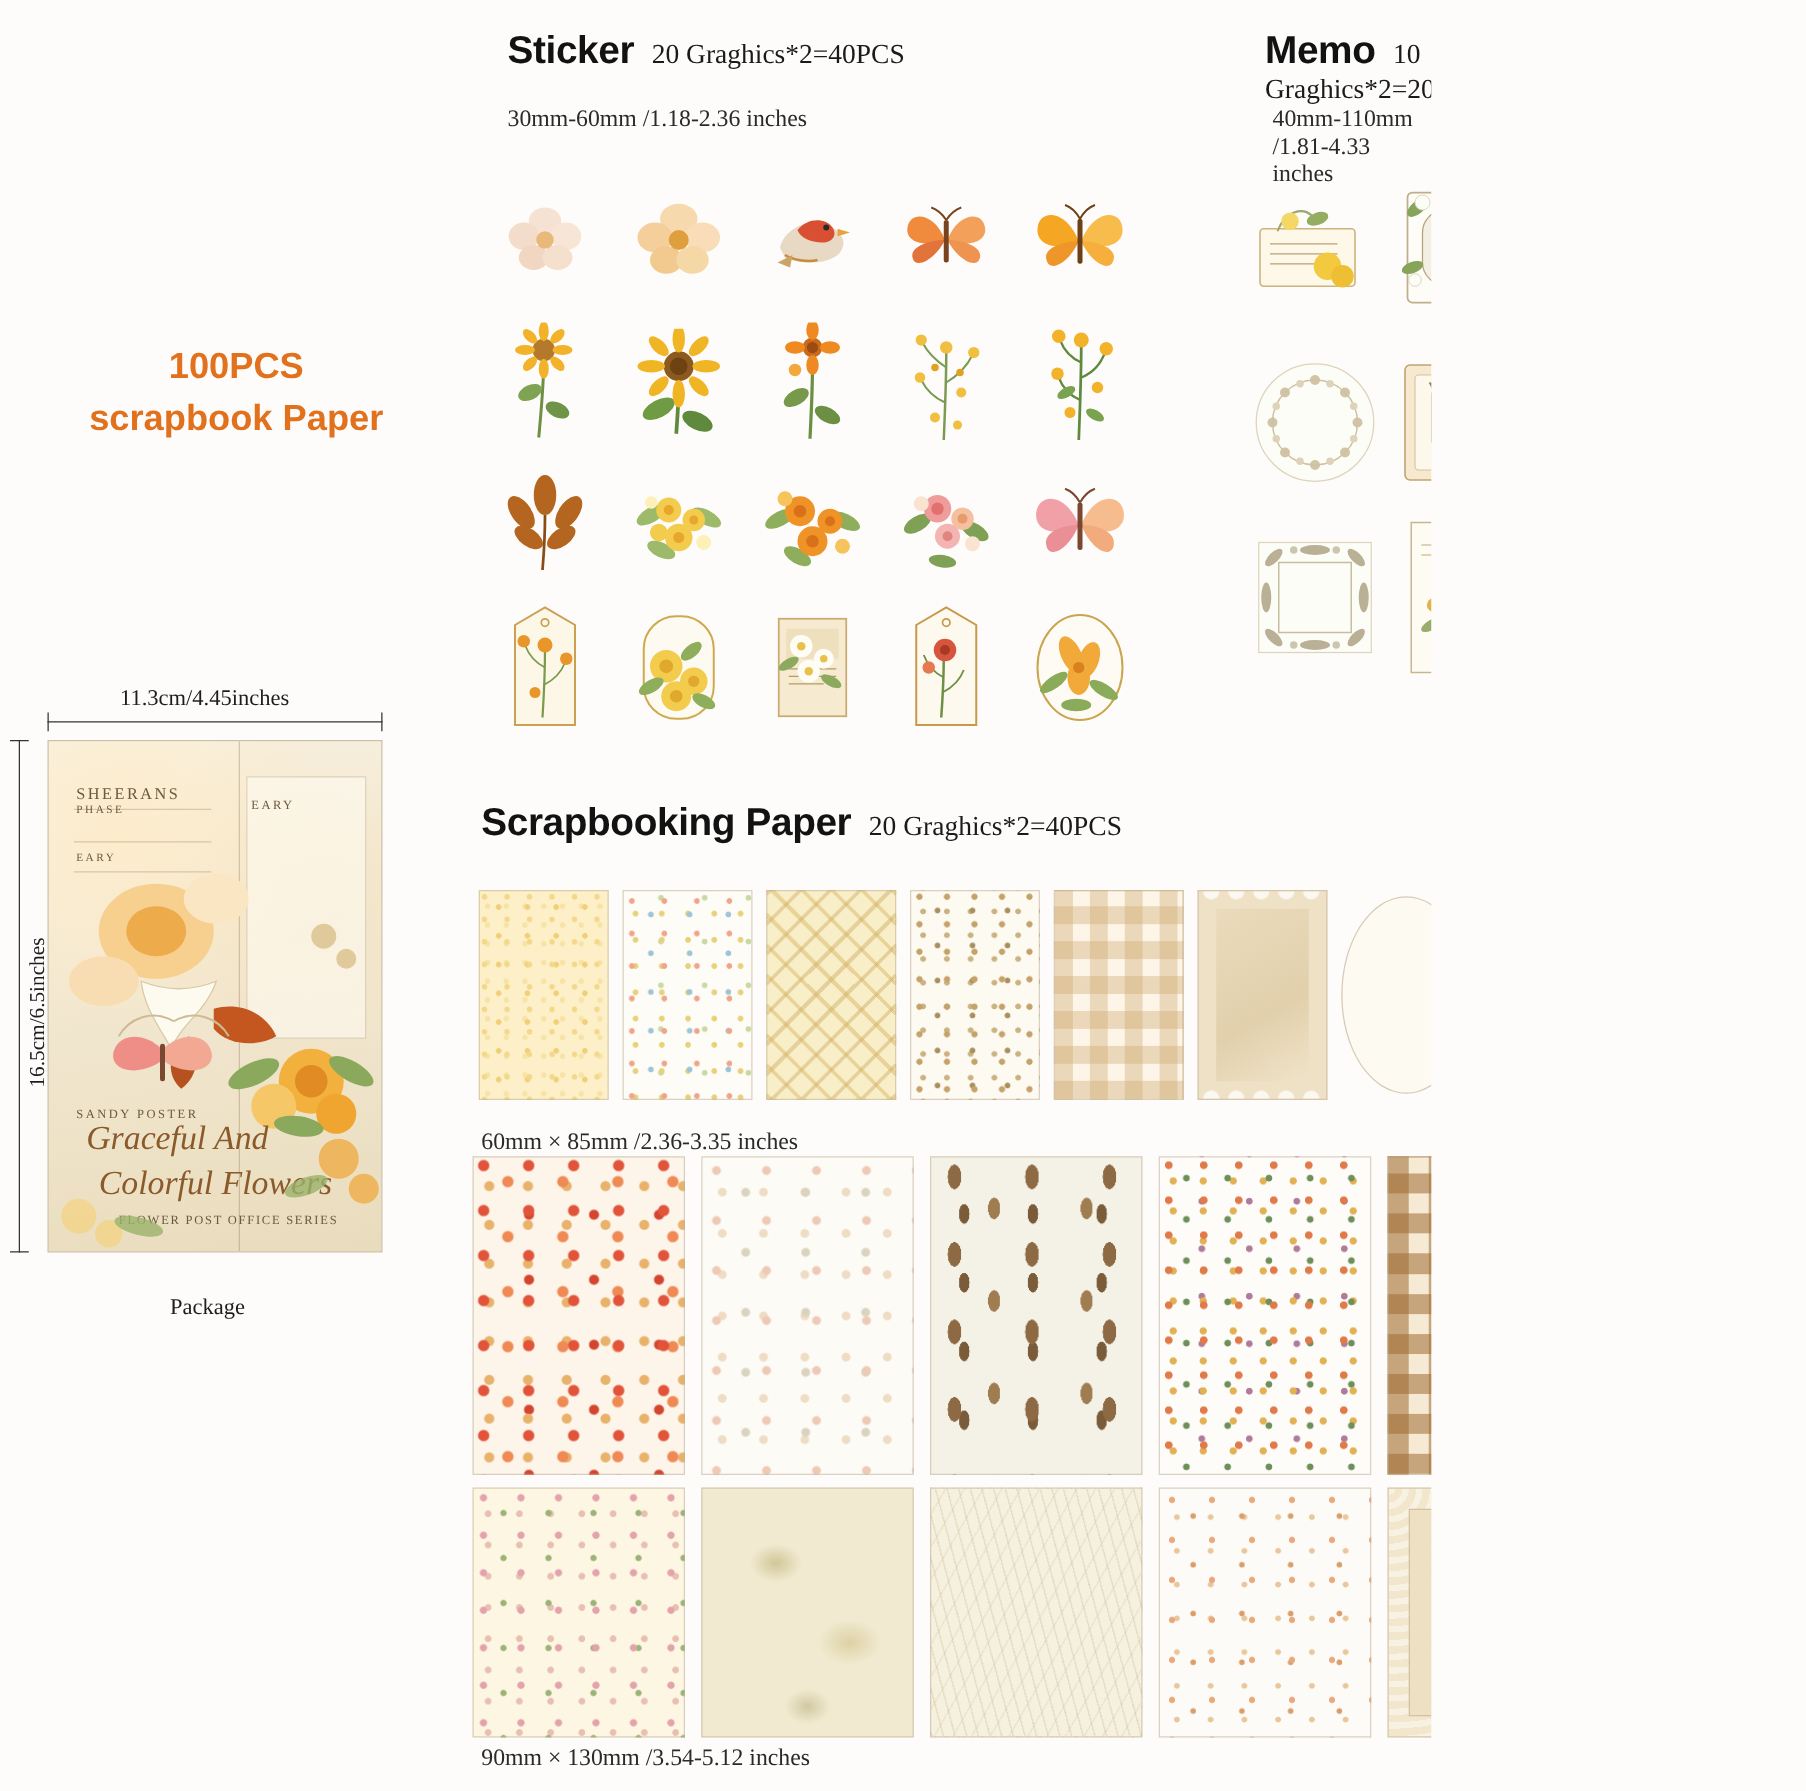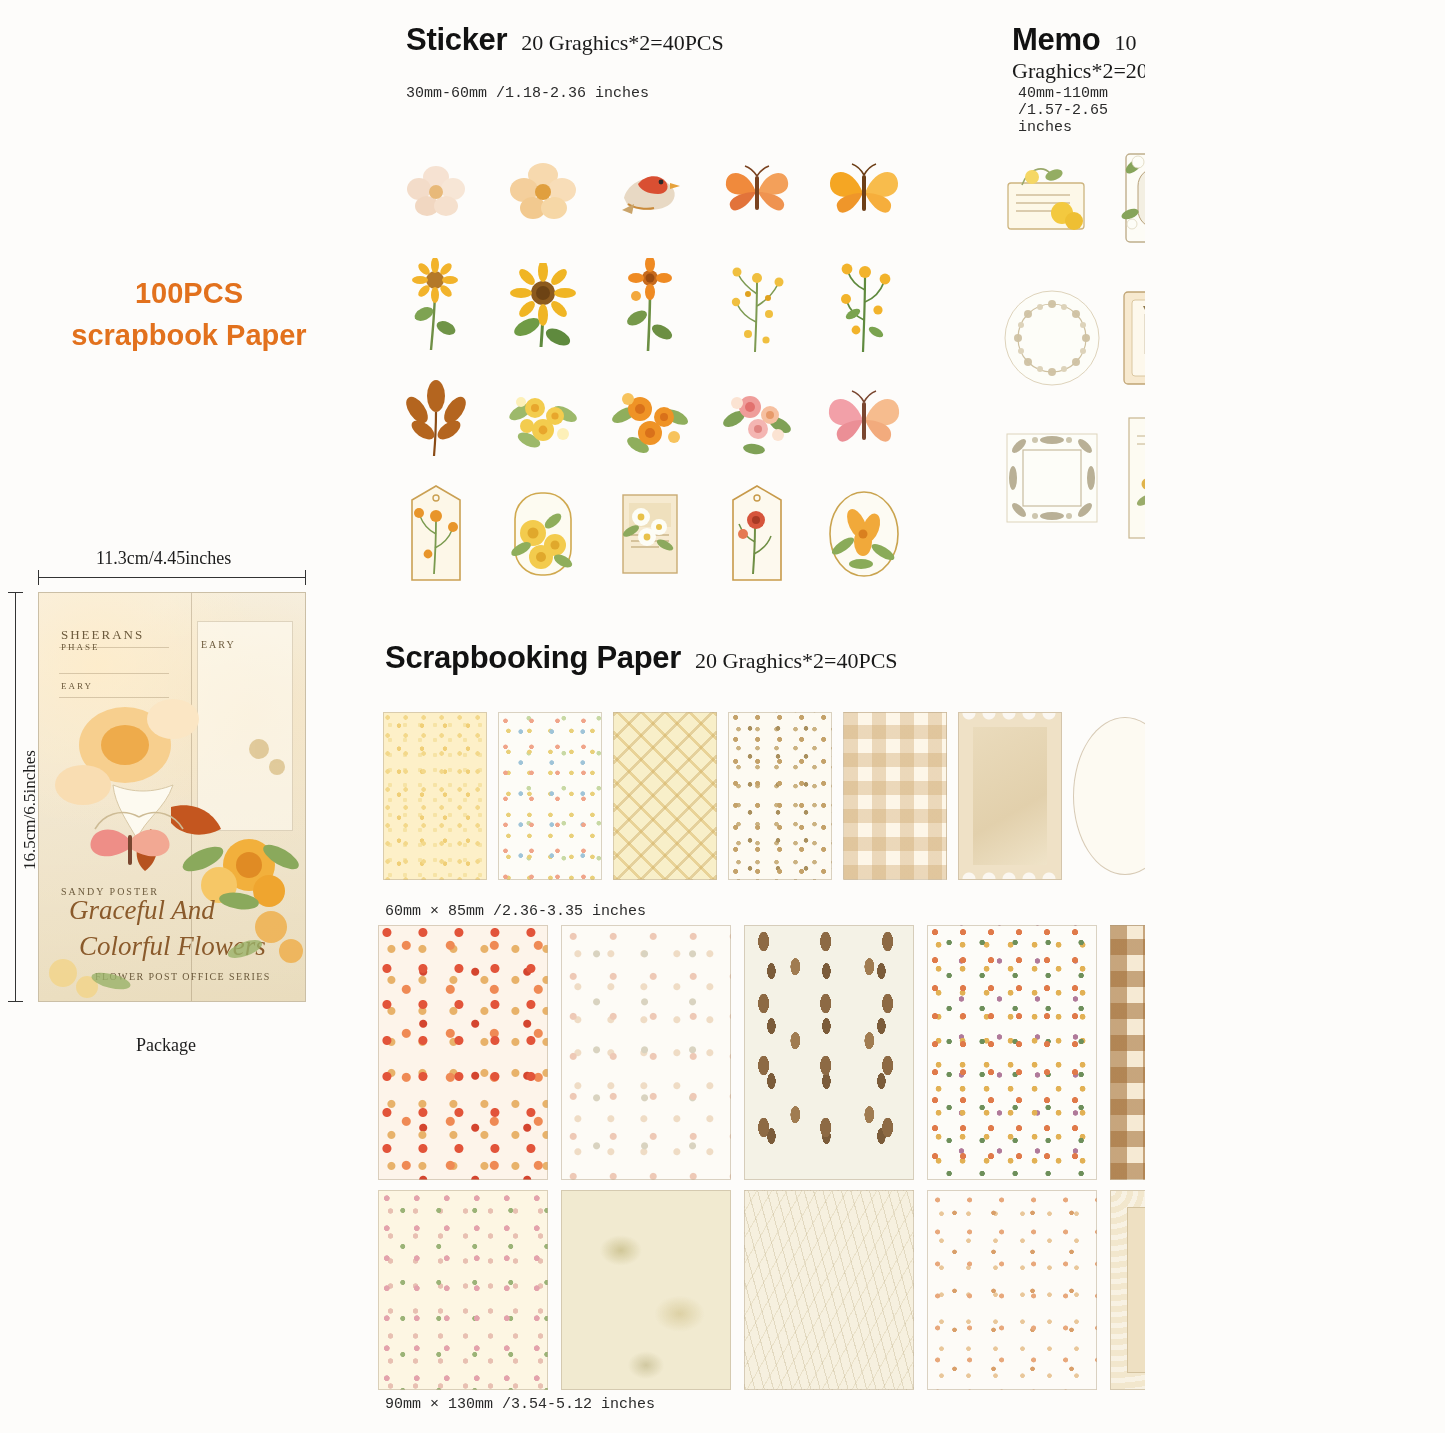--- a/index.html
+++ b/index.html
@@ -23,22 +23,22 @@
     font-size: 31px;
     color: #121212;
     letter-spacing: -0.3px;
   }
   .hdr-small {
     font-family: "Liberation Serif", serif;
     font-size: 22px;
     color: #1a1a1a;
   }
   .sub-dim {
-    font-family: Liberation Mono, monospace;
-    font-size: 15px;
+    font-family: Liberation Serif, serif;
+    font-size: 19px;
     color: #2a2a2a;
   }
   .orange-title {
     font-family: "Liberation Sans", sans-serif;
     font-weight: bold;
     font-size: 29px;
     color: #e2711d;
     line-height: 1.45;
   }
   .caption {
@@ -675,21 +675,21 @@
           <ellipse cx="40" cy="78" rx="12" ry="5"></ellipse>
         </g>
       </svg>
     </div>
   </div>
 
   <div class="lbl" style="left:1012px; top:22px;">
     <span class="hdr-big">Memo</span>
     <span class="hdr-small" style="margin-left:10px;">10 Graghics*2=20PCS</span>
   </div>
-  <div class="lbl sub-dim" style="left:1018px; top:85px;">40mm-110mm /1.57-2.65 inches</div>
+  <div class="lbl sub-dim" style="left:1018px; top:85px;">40mm-110mm /1.81-4.33 inches</div>
 
   <div id="memo-grid">
     <div class="memo-cell">
       <svg width="100" height="86" viewBox="0 0 100 86">
         <rect x="6" y="28" width="76" height="46" rx="3" fill="#fdf8e8" stroke="#cdb47f" stroke-width="1.3"></rect>
         <g stroke="#b9a075" stroke-width="1">
           <line x1="14" y1="40" x2="68" y2="40"></line>
           <line x1="14" y1="48" x2="68" y2="48"></line>
           <line x1="14" y1="56" x2="54" y2="56"></line>
         </g>

